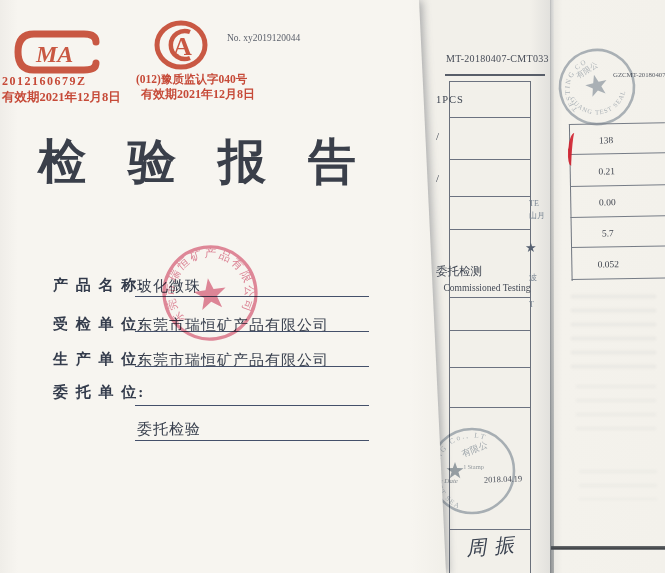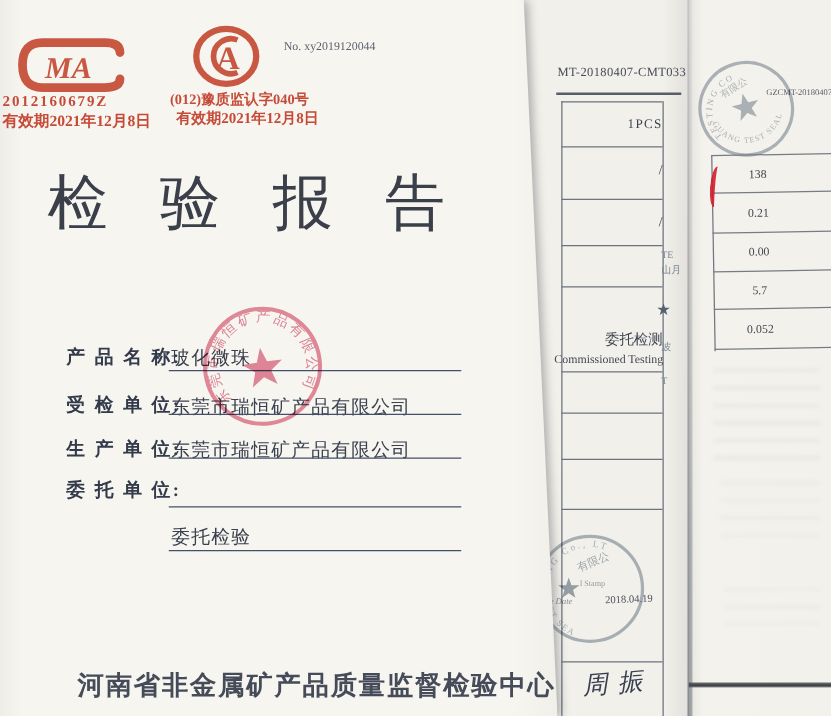--- a/index.html
+++ b/index.html
@@ -25,38 +25,38 @@
     background:linear-gradient(90deg,rgba(120,124,126,0),rgba(120,124,126,.5) 40%,rgba(100,106,112,.55) 65%,rgba(140,143,144,.15))}
   #gap-shade{left:537px;top:0;width:17px;height:573px;z-index:2;
     background:linear-gradient(180deg,rgba(255,255,255,.28),rgba(0,0,0,0) 35%,rgba(40,55,70,.2) 75%,rgba(30,40,50,.25))}
   
   #mid-page{left:408px;top:0;width:142px;height:573px;z-index:3;
     background:linear-gradient(90deg,#e9e7e2 0,#f2f0ea 16%,#f2f0ea 86%,#e2e1dd 100%)}
   #mid-report-no{left:38px;top:53px;font-size:10px;color:#474c57;white-space:nowrap;letter-spacing:.3px}
   #mid-rule{left:37px;top:74px;width:100px;height:2px;background:#585e69}
   .mv{position:absolute;top:81px;height:492px;width:0;border-left:1.3px solid #6a707b}
   .mh{position:absolute;left:41px;width:81px;height:0;border-top:1.2px solid #6c7280}
-  .mcell{position:absolute;left:41px;width:81px;text-align:right;color:#3d4450}
+  .mcell{position:absolute;left:28px;width:81px;text-align:left;color:#3d4450}
   #mid-en{left:27px;width:104px;text-align:center;font-size:9.5px;color:#434955}
   #mid-date{left:76px;top:474px;font-size:8.5px;color:#4c515c;transform:rotate(-2deg);white-space:nowrap}
   #mid-signature{left:58px;top:533px;font-size:20px;font-style:italic;letter-spacing:8px;
     color:#39414f;transform:rotate(-5deg);white-space:nowrap}
   .frag{position:absolute;left:121px;color:#7b8794;font-size:8px;white-space:nowrap}
   
   #main-shadow{position:absolute;left:0;top:0;z-index:4;filter:drop-shadow(3px 1px 4px rgba(70,75,85,.4))}
   #main-page{position:absolute;left:0;top:0;width:446px;height:573px;
     clip-path:polygon(0 0,419px 0,446px 573px,0 573px);
     background:linear-gradient(90deg,#efede8 0,#f7f5f0 4%,#f7f5f0 92%,#f1efe9 100%)}
   .red{color:#c64a38;font-weight:bold}
   #cma-number{left:2px;top:74px;font-size:12px;letter-spacing:1.5px}
   #cma-valid{left:2px;top:89px;font-size:12.5px}
   #cal-number{left:136px;top:72px;font-size:11.5px}
   #cal-valid{left:141px;top:86px;font-size:12px}
   #main-report-no{left:227px;top:33px;font-size:9.5px;color:#5a5f6a}
-  #doc-title{left:38px;top:130px;font-size:48px;font-weight:normal;letter-spacing:42px;
+  #doc-title{left:38px;top:130px;font-size:48px;font-weight:bold;letter-spacing:42px;
     color:#3a3f4a;white-space:nowrap}
   .flabel{position:absolute;left:53px;font-size:15px;font-weight:bold;color:#333b4b;letter-spacing:2px;white-space:nowrap}
   .fvalue{position:absolute;left:137px;font-size:15px;color:#39404e;letter-spacing:1px;white-space:nowrap}
   .uline{position:absolute;left:135px;width:234px;height:0;border-top:1.6px solid #44506a}
   #footer-org{left:62px;top:534px;font-size:21px;font-weight:bold;letter-spacing:1.5px;color:#454b58;white-space:nowrap}
   .seal{mix-blend-mode:multiply}
 </style>
 </head>
 <body>
 
@@ -199,15 +199,14 @@
     <defs>
       <path id="cArc" d="M 26.4 77.1 A 36 36 0 1 1 81.6 77.1" fill="none"></path>
     </defs>
     <circle cx="54" cy="54" r="46" fill="none" stroke="#e0708a" stroke-width="3.2"></circle>
     <polygon fill="#df6d88" points="0,-10 2.4,-3.2 9.5,-3.1 3.8,1.2 5.9,8.1 0,4 -5.9,8.1 -3.8,1.2 -9.5,-3.1 -2.4,-3.2" transform="translate(54,56) scale(1.7)"></polygon>
     <text font-size="11.5" fill="#dc6a85" letter-spacing="2">
       <textPath href="#cArc">东莞市瑞恒矿产品有限公司</textPath>
     </text>
   </svg>
 
-  <div class="abs" id="footer-org">河南省非金属矿产品质量监督检验中心</div>
 </div>
 </div>
 
 </body></html>

